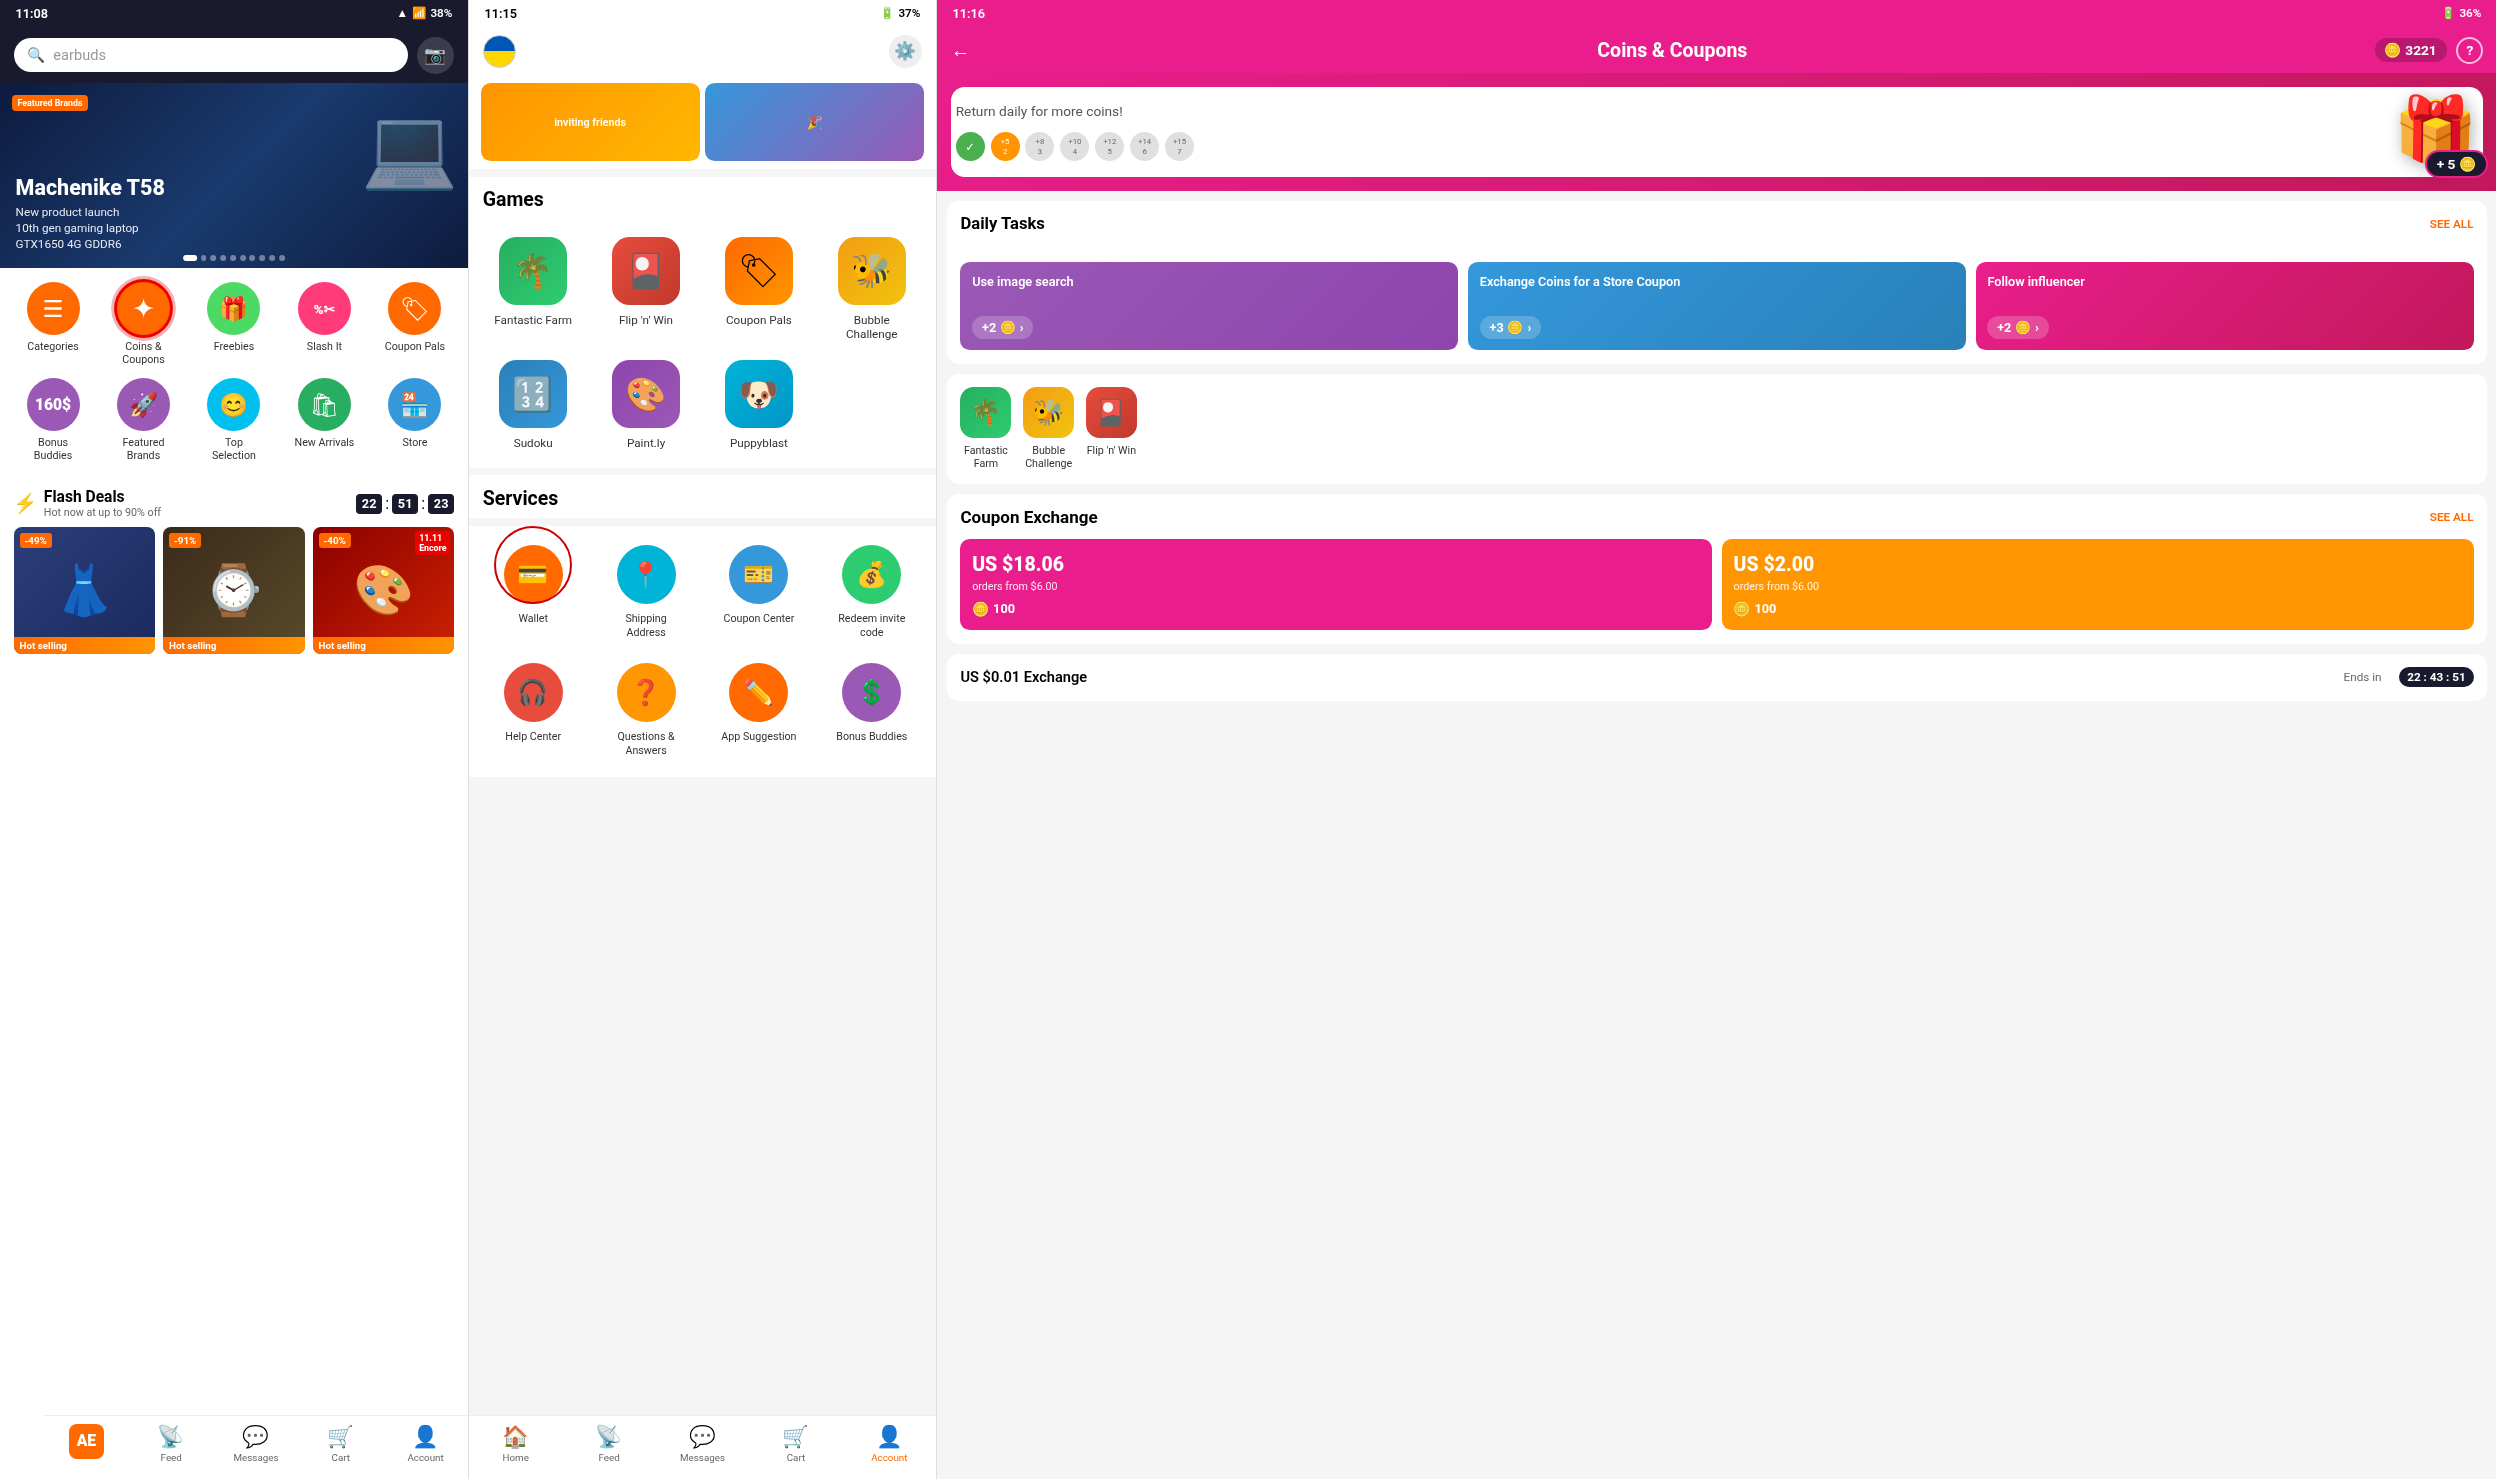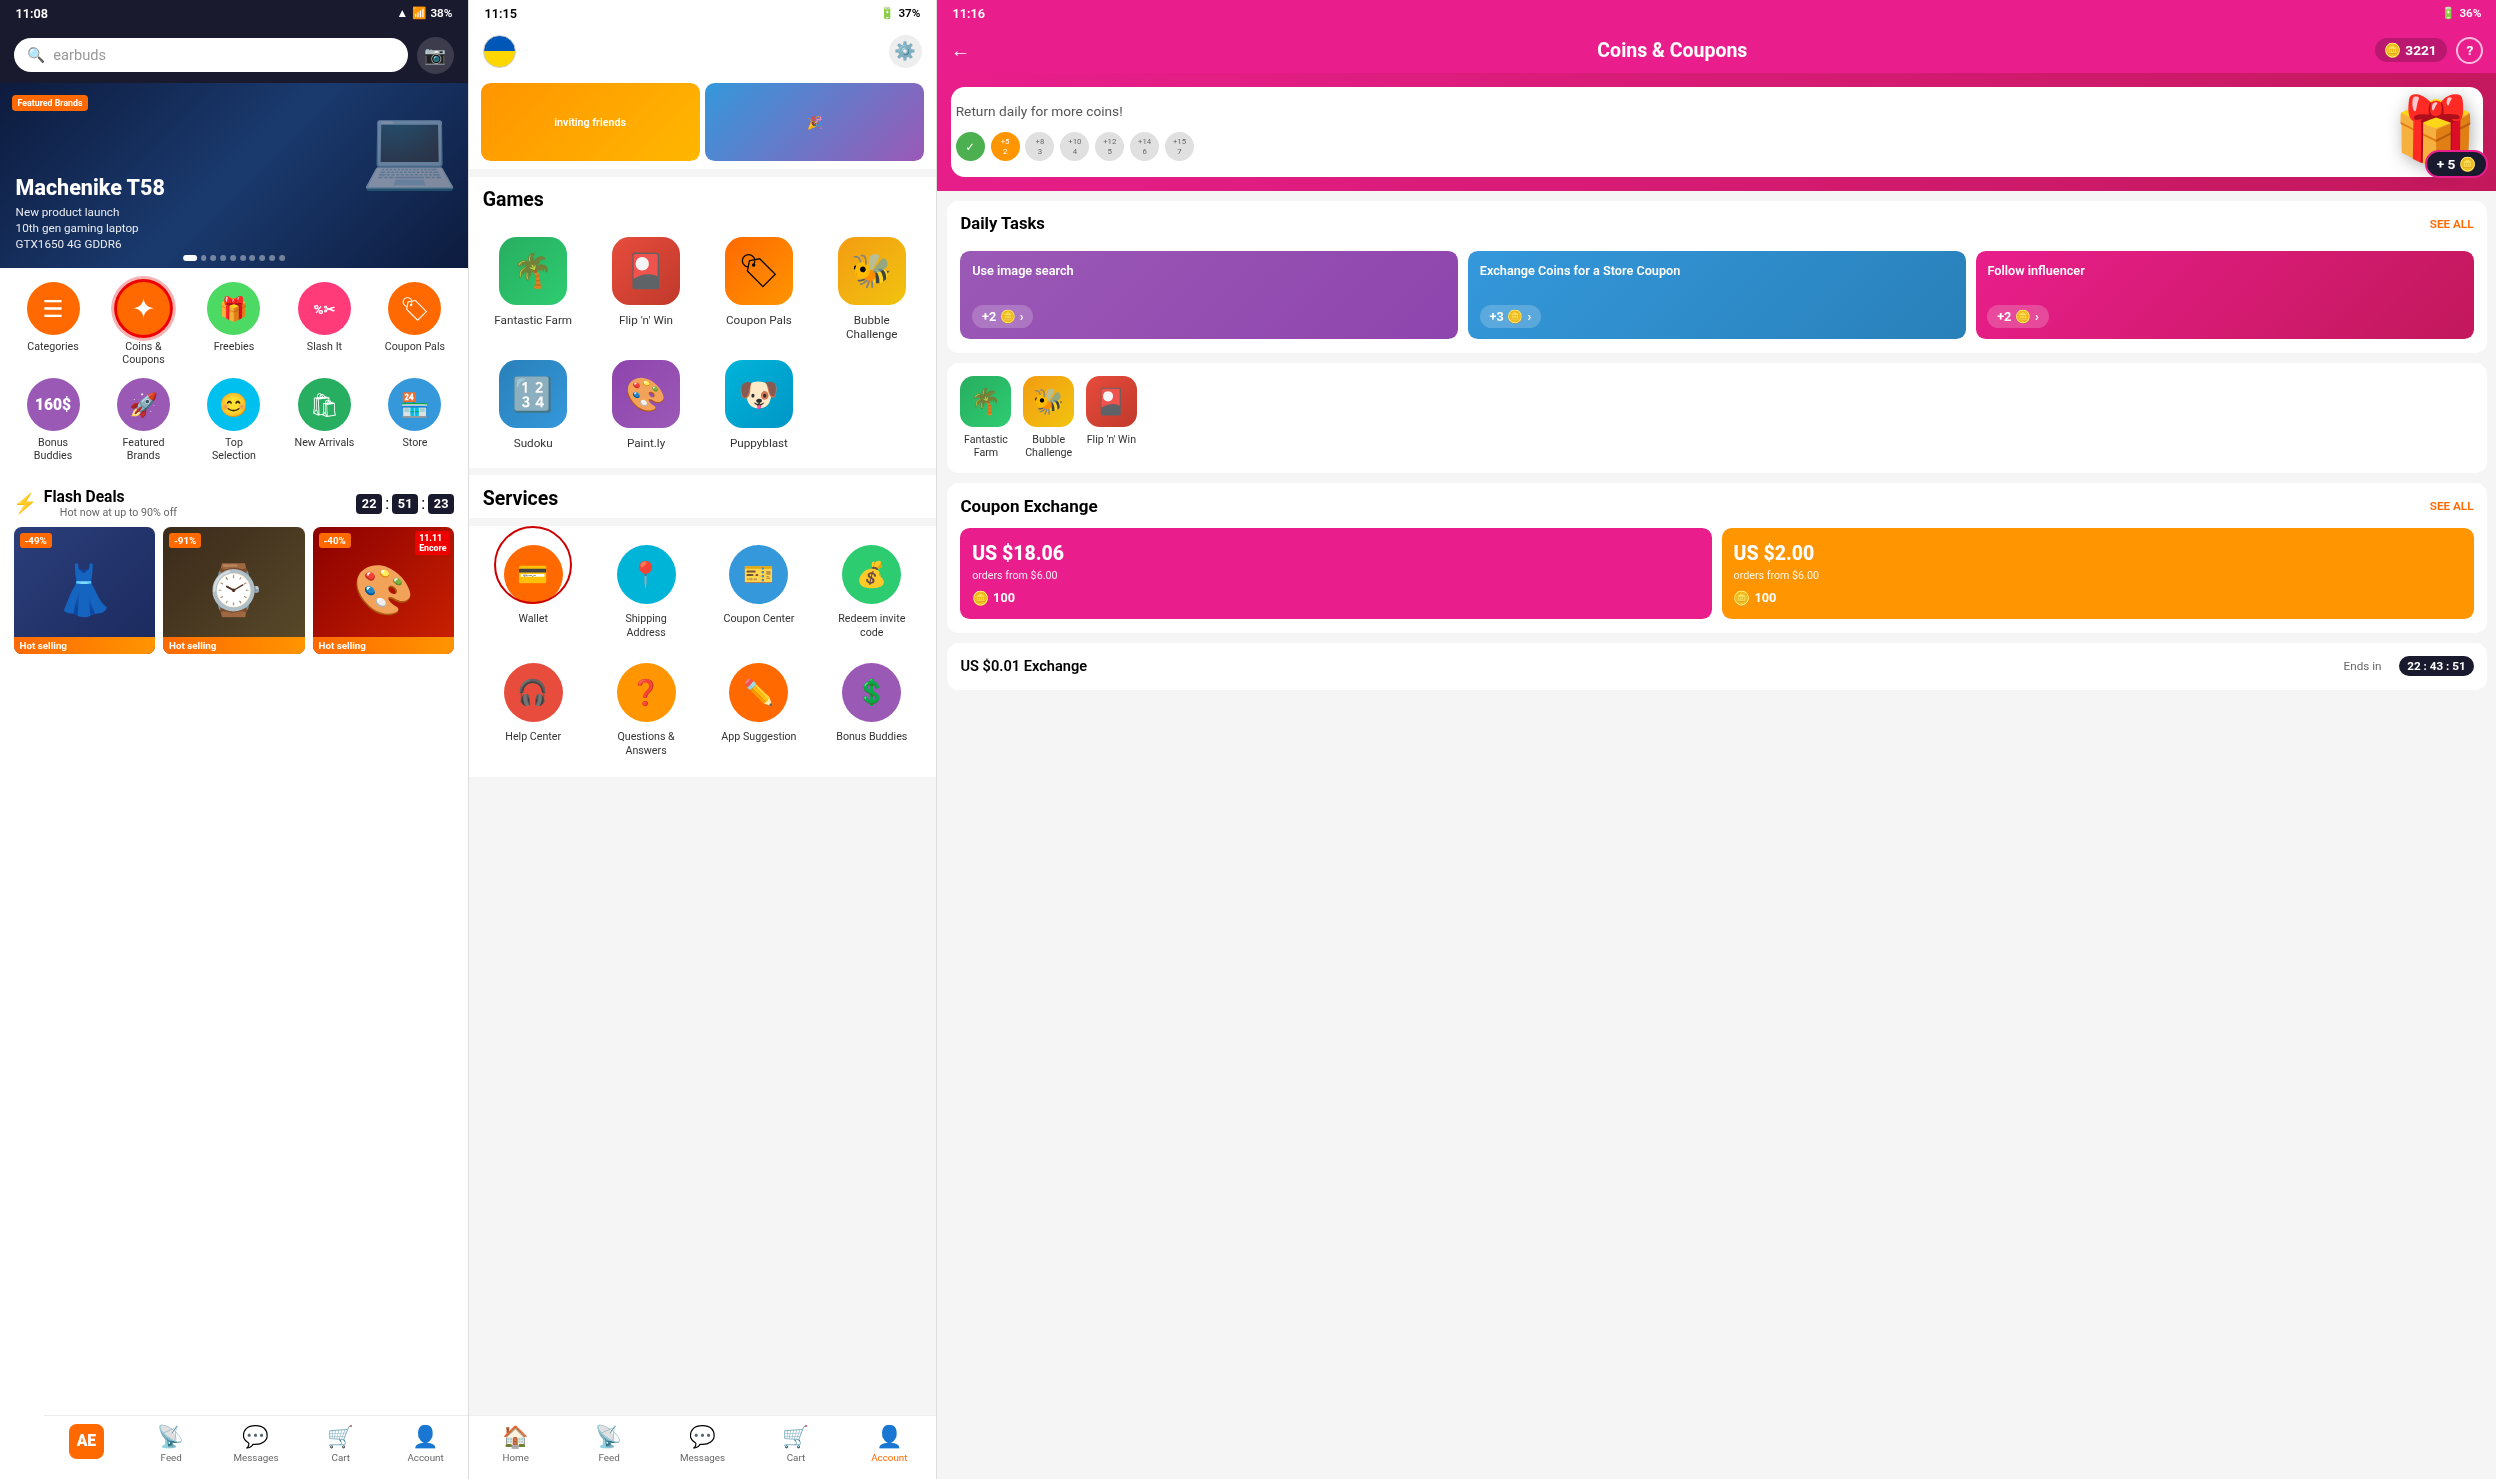--- a/index.html
+++ b/index.html
@@ -216,21 +216,20 @@
     }
 
     .flash-deals-title h3 {
       font-size: 15.6px;
       font-weight: 700;
     }
 
     .flash-sub {
       font-size: 10.7px;
       color: #666;
-      margin-left: 16px;
     }
 
     .countdown {
       display: flex;
       gap: 2.9px;
       align-items: center;
     }
 
     .countdown-seg {
       background: #1a1a2e;
@@ -646,21 +645,21 @@
       background: #fff;
       margin: 9.8px;
       border-radius: 11.7px;
       padding: 13.7px;
     }
 
     .daily-tasks-header {
       display: flex;
       justify-content: space-between;
       align-items: center;
-      margin-bottom: 18px;
+      margin-bottom: 29px;
     }
 
     .daily-tasks-header h3 {
       font-size: 16.6px;
       font-weight: 700;
     }
 
     .see-all {
       color: #ff6900;
       font-size: 11.7px;

